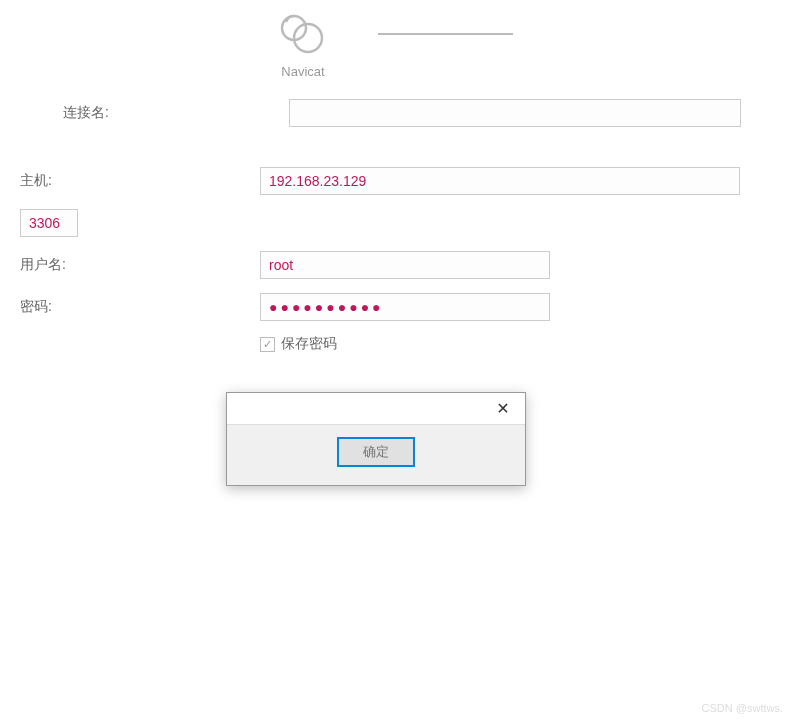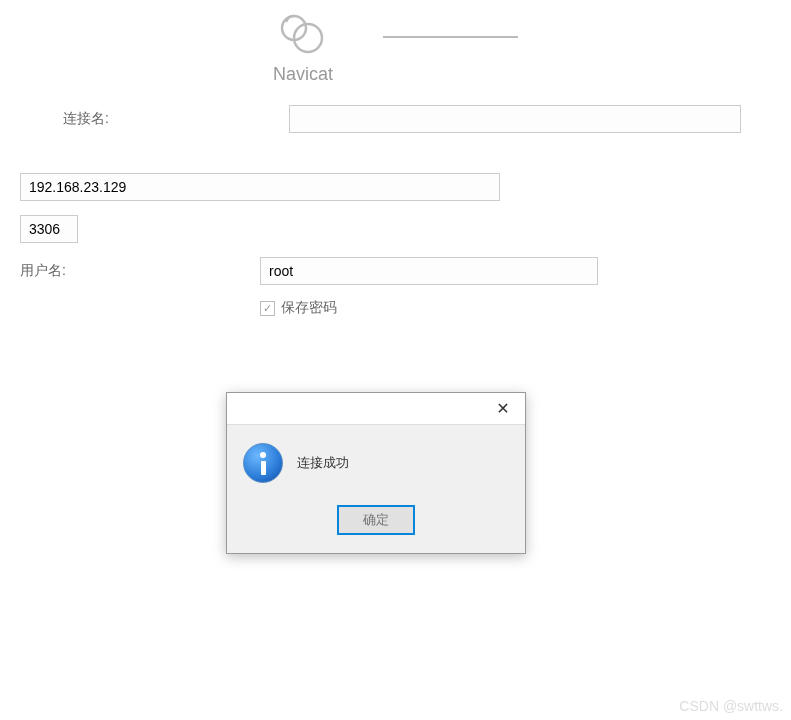--- a/index.html
+++ b/index.html
@@ -20,21 +20,21 @@
       gap: 50px;
     }
     .icon-block {
       display: flex;
       flex-direction: column;
       align-items: center;
       gap: 6px;
     }
     .icon-label {
       color: #999;
-      font-size: 18px;
+      font-size: 13px;
     }
     .connector-line {
       width: 135px;
       height: 2px;
       background: #bbb;
       margin-top: -20px;
     }
     .form {
       padding: 20px 50px 0 20px;
     }
@@ -48,27 +48,27 @@
       width: 240px;
       color: #666;
       font-size: 14px;
       padding-left: 0;
     }
     .form-input {
       border: 1px solid #ccc;
       background: #fdfdfd;
       padding: 4px 8px;
       font-size: 14px;
-      color: #000000;
+      color: #be185d;
       height: 28px;
       font-family: inherit;
     }
     .form-input.full { width: 480px; }
     .form-input.port { width: 58px; }
-    .form-input.user { width: 338px; }
+    .form-input.user { width: 290px; }
     .form-input.pass { width: 290px; letter-spacing: 3px; }
     .checkbox-row {
       display: flex;
       align-items: center;
       margin-left: 240px;
       gap: 6px;
       color: #666;
     }
     .checkbox {
       width: 15px;
@@ -155,21 +155,21 @@
       padding: 4px 24px;
       font-size: 13px;
       color: #737373;
       cursor: pointer;
       font-family: inherit;
     }
     .watermark {
       position: absolute;
       right: 8px;
       bottom: 6px;
-      font-size: 14px;
+      font-size: 11px;
       color: #ddd;
       text-align: right;
     }
   </style>
 </head>
 <body>
 
 <div class="header-icons">
   <div class="icon-block">
     <svg width="50" height="50" viewBox="0 0 50 50">
@@ -182,45 +182,46 @@
   <div class="connector-line"></div>
 </div>
 
 <div class="form">
   <div class="form-row gap-after">
     <div class="form-label">连接名:</div>
     <input class="form-input full" value="" style="">
   </div>
 
   <div class="form-row">
+    <div class="form-label">主机:</div>
     <input class="form-input full" value="192.168.23.129" style="">
   </div>
 
   <div class="form-row">
     <input class="form-input port" value="3306" style="">
   </div>
 
   <div class="form-row">
     <div class="form-label">用户名:</div>
     <input class="form-input user" value="root" style="">
   </div>
 
+  <div class="form-row">
+    <div class="form-label">密码:</div>
+    <input class="form-input pass" value="●●●●●●●●●●" style="">
+  </div>
 
   <div class="checkbox-row">
     <div class="checkbox">✓</div>
     <span>保存密码</span>
   </div>
 </div>
 
 <div class="dialog">
   <div class="dialog-titlebar">
     <div class="dialog-close">✕</div>
   </div>
-  <div class="dialog-body">
-    <div class="info-icon"></div>
-    <div class="dialog-msg">连接成功</div>
-  </div>
   <div class="dialog-footer">
     <button class="dialog-btn">确定</button>
   </div>
 </div>
 
 <div class="watermark">CSDN @swttws.</div>
 
 </body></html>

